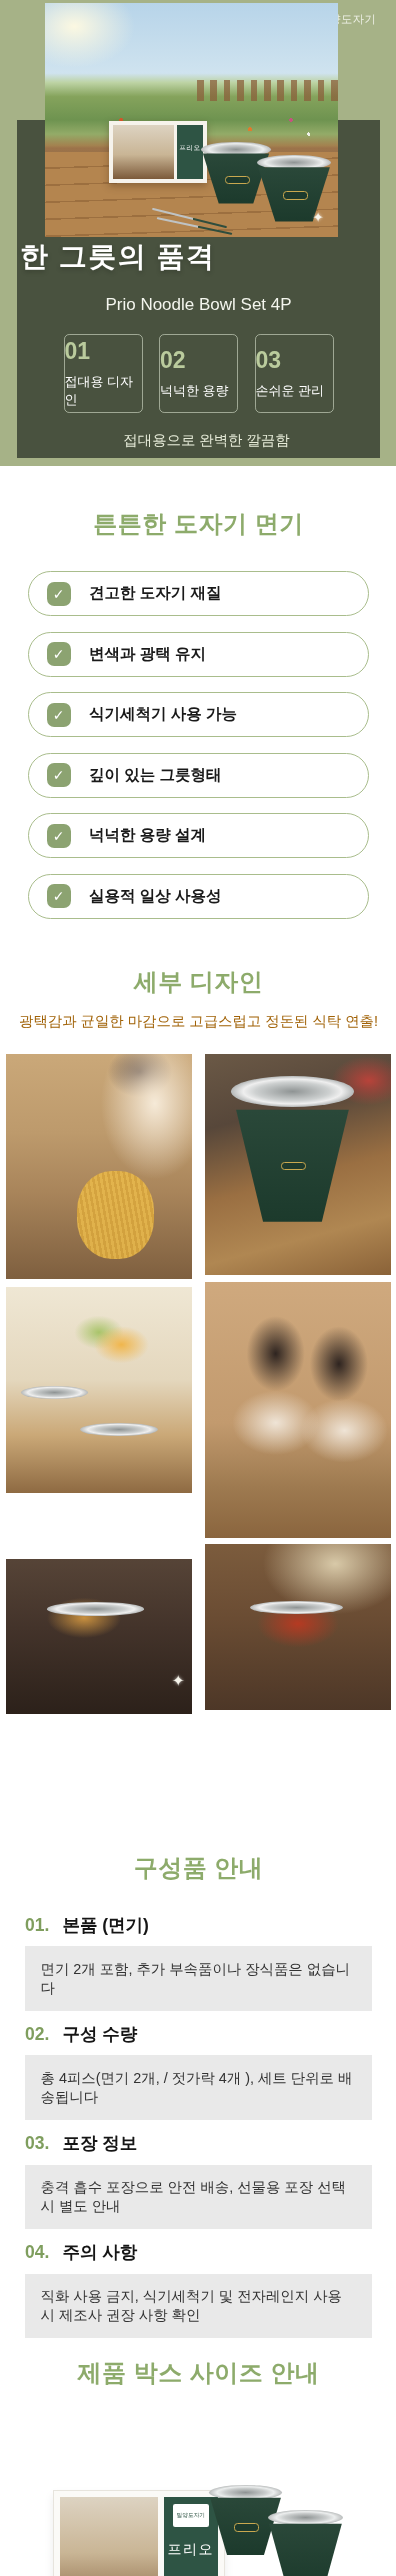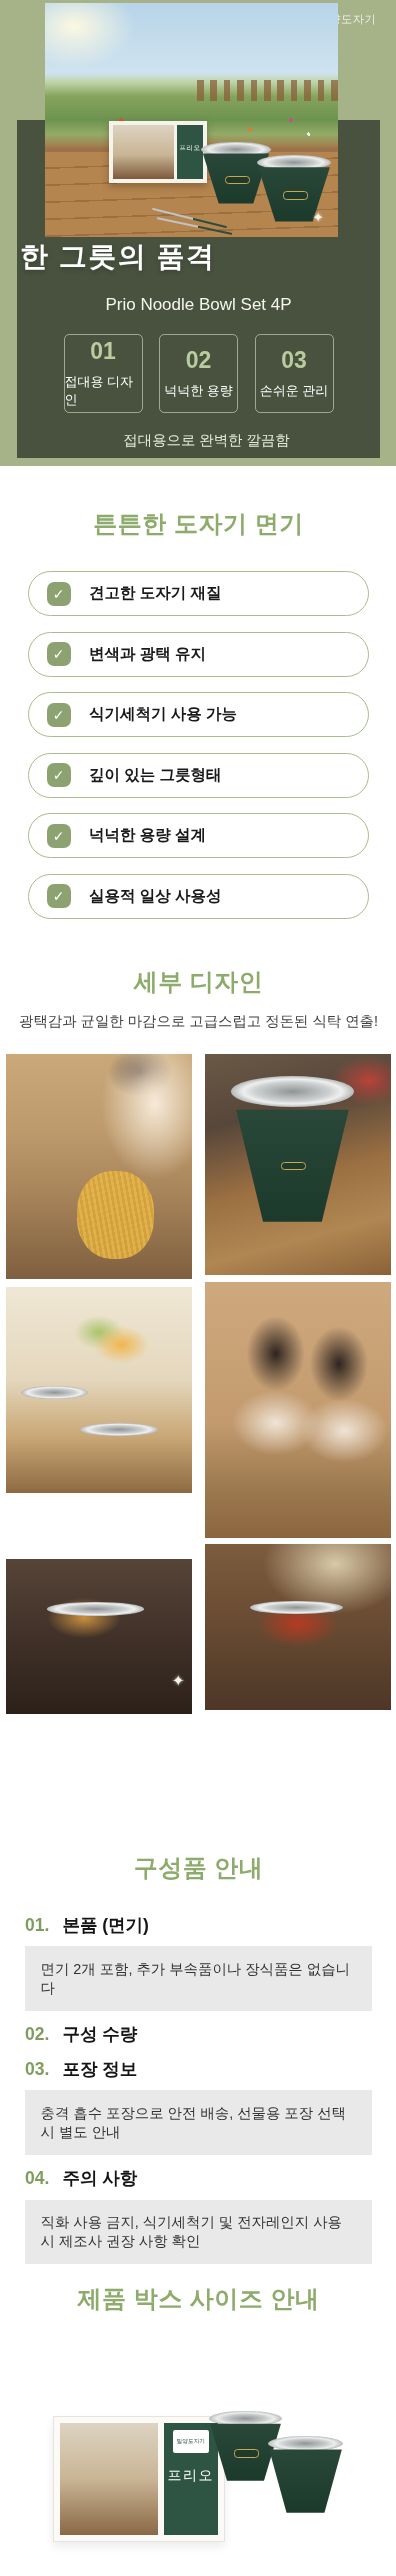--- a/index.html
+++ b/index.html
@@ -36,39 +36,39 @@
     background:radial-gradient(closest-side,#8f9494 0%,#c9cccc 55%,#eceeee 78%,#b9bcbc 100%);}
   .bowl .chip{position:absolute;left:50%;top:55%;width:23px;height:6.2px;margin-left:-11.3px;border-radius:3.6px;
     background:#1d3a2d;border:1px solid #c9a84f;}
   .chop{position:absolute;width:77px;height:2.1px;border-radius:1px;background:linear-gradient(90deg,#bfc3c4 0 55%,#2e4d3d 55%);}
   .sparkle{position:absolute;color:#f6f4ea;text-shadow:0 0 3.1px rgba(255,255,255,.8);}
   .hero-title{position:absolute;top:238px;left:0;width:100%;text-align:left;color:#fff;font-size:28px;font-weight:bold;
     letter-spacing:1.5px;text-shadow:0 1.5px 4.1px rgba(30,35,25,.35);margin-left:20px;}
   .hero-sub{position:absolute;top:295px;left:0;width:100%;text-align:center;color:#f4f6ee;font-size:17px;}
   .features{position:absolute;top:334px;left:0;width:100%;display:flex;justify-content:center;gap:16.5px;}
   .feature-box{width:77px;height:77px;border:0.5px solid rgba(230,238,218,.55);border-radius:5.2px;
-    display:flex;flex-direction:column;align-items:center;justify-content:center;}
+    display:flex;flex-direction:column;justify-content:center;}
   .feature-num{font-size:23px;font-weight:bold;color:#bacb9d;}
   .feature-label{font-size:13px;color:#ffffff;margin-top:7.2px;}
   .hero-caption{position:absolute;top:431px;left:8px;width:100%;text-align:center;color:#e7ecd9;font-size:14.4px;}
 
   
   .sec-head{font-size:24px;font-weight:bold;color:#8dab6b;text-align:center;letter-spacing:0.5px;}
 
   
   .checklist{padding-top:42px;flex:none;}
   .pills{margin-top:31px;display:flex;flex-direction:column;gap:15.5px;padding:0 28px;}
   .pill{height:45px;border:1px solid #a9bd8c;border-radius:24px;background:#fff;display:flex;align-items:center;padding:0 17.5px;box-sizing:border-box;}
   .pill-icon{width:24px;height:24px;flex:none;background:#8ca371;border-radius:7.2px;color:#fff;
     display:flex;align-items:center;justify-content:center;font-size:14px;font-weight:bold;}
   .pill-label{margin-left:18.5px;font-size:15.5px;font-weight:bold;color:#191919;}
 
   
   .detail{margin-top:47px;flex:none;}
-  .detail-sub{margin-top:14.4px;font-size:14.4px;color:#404040;text-align:center;}
+  .detail-sub{margin-top:14.4px;font-size:14.4px;color:#a16207;text-align:center;}
   .grid{margin-top:23px;padding:0 6.2px;display:flex;gap:13.4px;}
   .gcol{flex:1;display:flex;flex-direction:column;}
   .ph{width:100%;position:relative;overflow:hidden;}
   .ph-l1{height:225px;margin-bottom:8.2px;background:
     radial-gradient(77px 108px at 80% 22%, #f6ead8 0%, rgba(246,234,216,0) 70%),
     radial-gradient(46px 36px at 72% 8%, #4a3528 0%, rgba(74,53,40,0) 70%),
     linear-gradient(180deg,#caa879 0%,#bd9a6c 35%,#a8845a 62%,#7e5f3f 100%);}
   .noodles{position:absolute;left:38%;top:52%;width:77px;height:88px;border-radius:45%;
     background:repeating-linear-gradient(80deg,#e8b84b 0 2.6px,#d9a63c 2.6px 5.2px);opacity:.9;}
   .ph-r1{height:221px;margin-bottom:7.2px;background:
@@ -243,20 +243,21 @@
           <span class="comp-no">01.</span>
           <span>본품 (면기)</span>
         </div>
         <div class="comp-box">면기 2개 포함, 추가 부속품이나 장식품은 없습니다</div>
       </div>
       <div class="comp-item">
         <div class="comp-label">
           <span class="comp-no">02.</span>
           <span>구성 수량</span>
         </div>
+        <div class="comp-box">총 4피스(면기 2개, / 젓가락 4개 ), 세트 단위로 배송됩니다</div>
       </div>
       <div class="comp-item">
         <div class="comp-label">
           <span class="comp-no">03.</span>
           <span>포장 정보</span>
         </div>
         <div class="comp-box">충격 흡수 포장으로 안전 배송, 선물용 포장 선택 시 별도 안내</div>
       </div>
       <div class="comp-item">
         <div class="comp-label">

